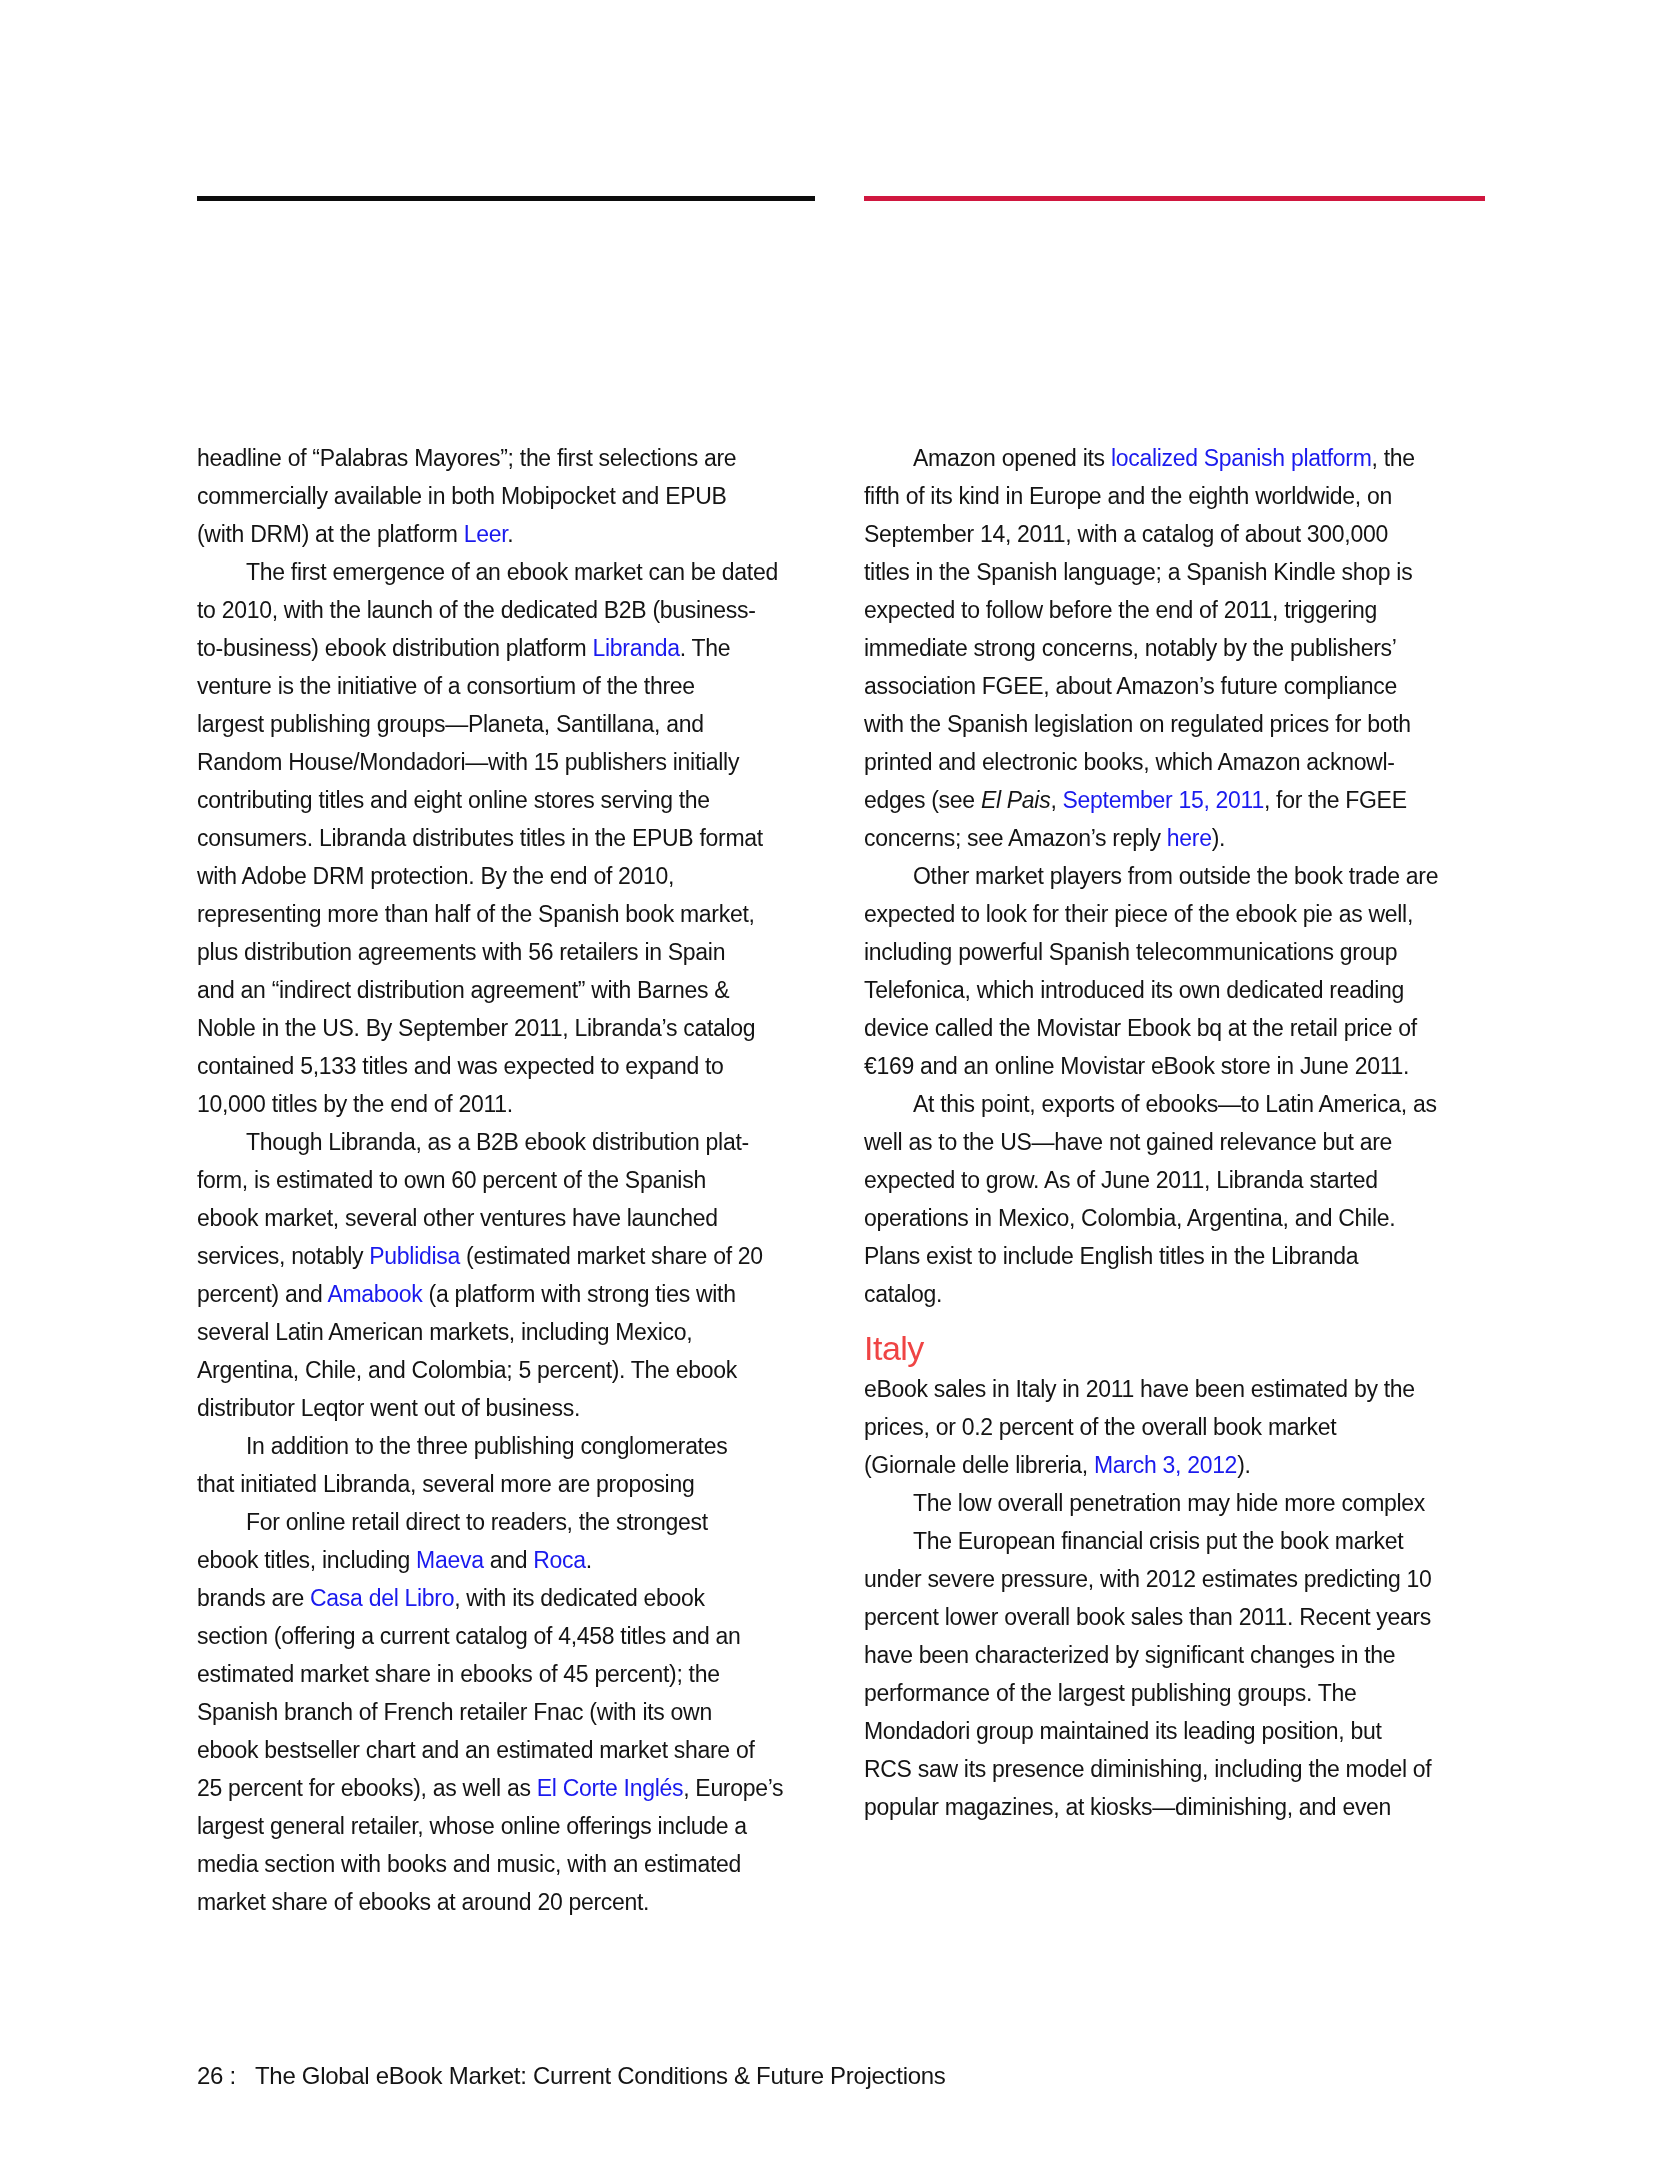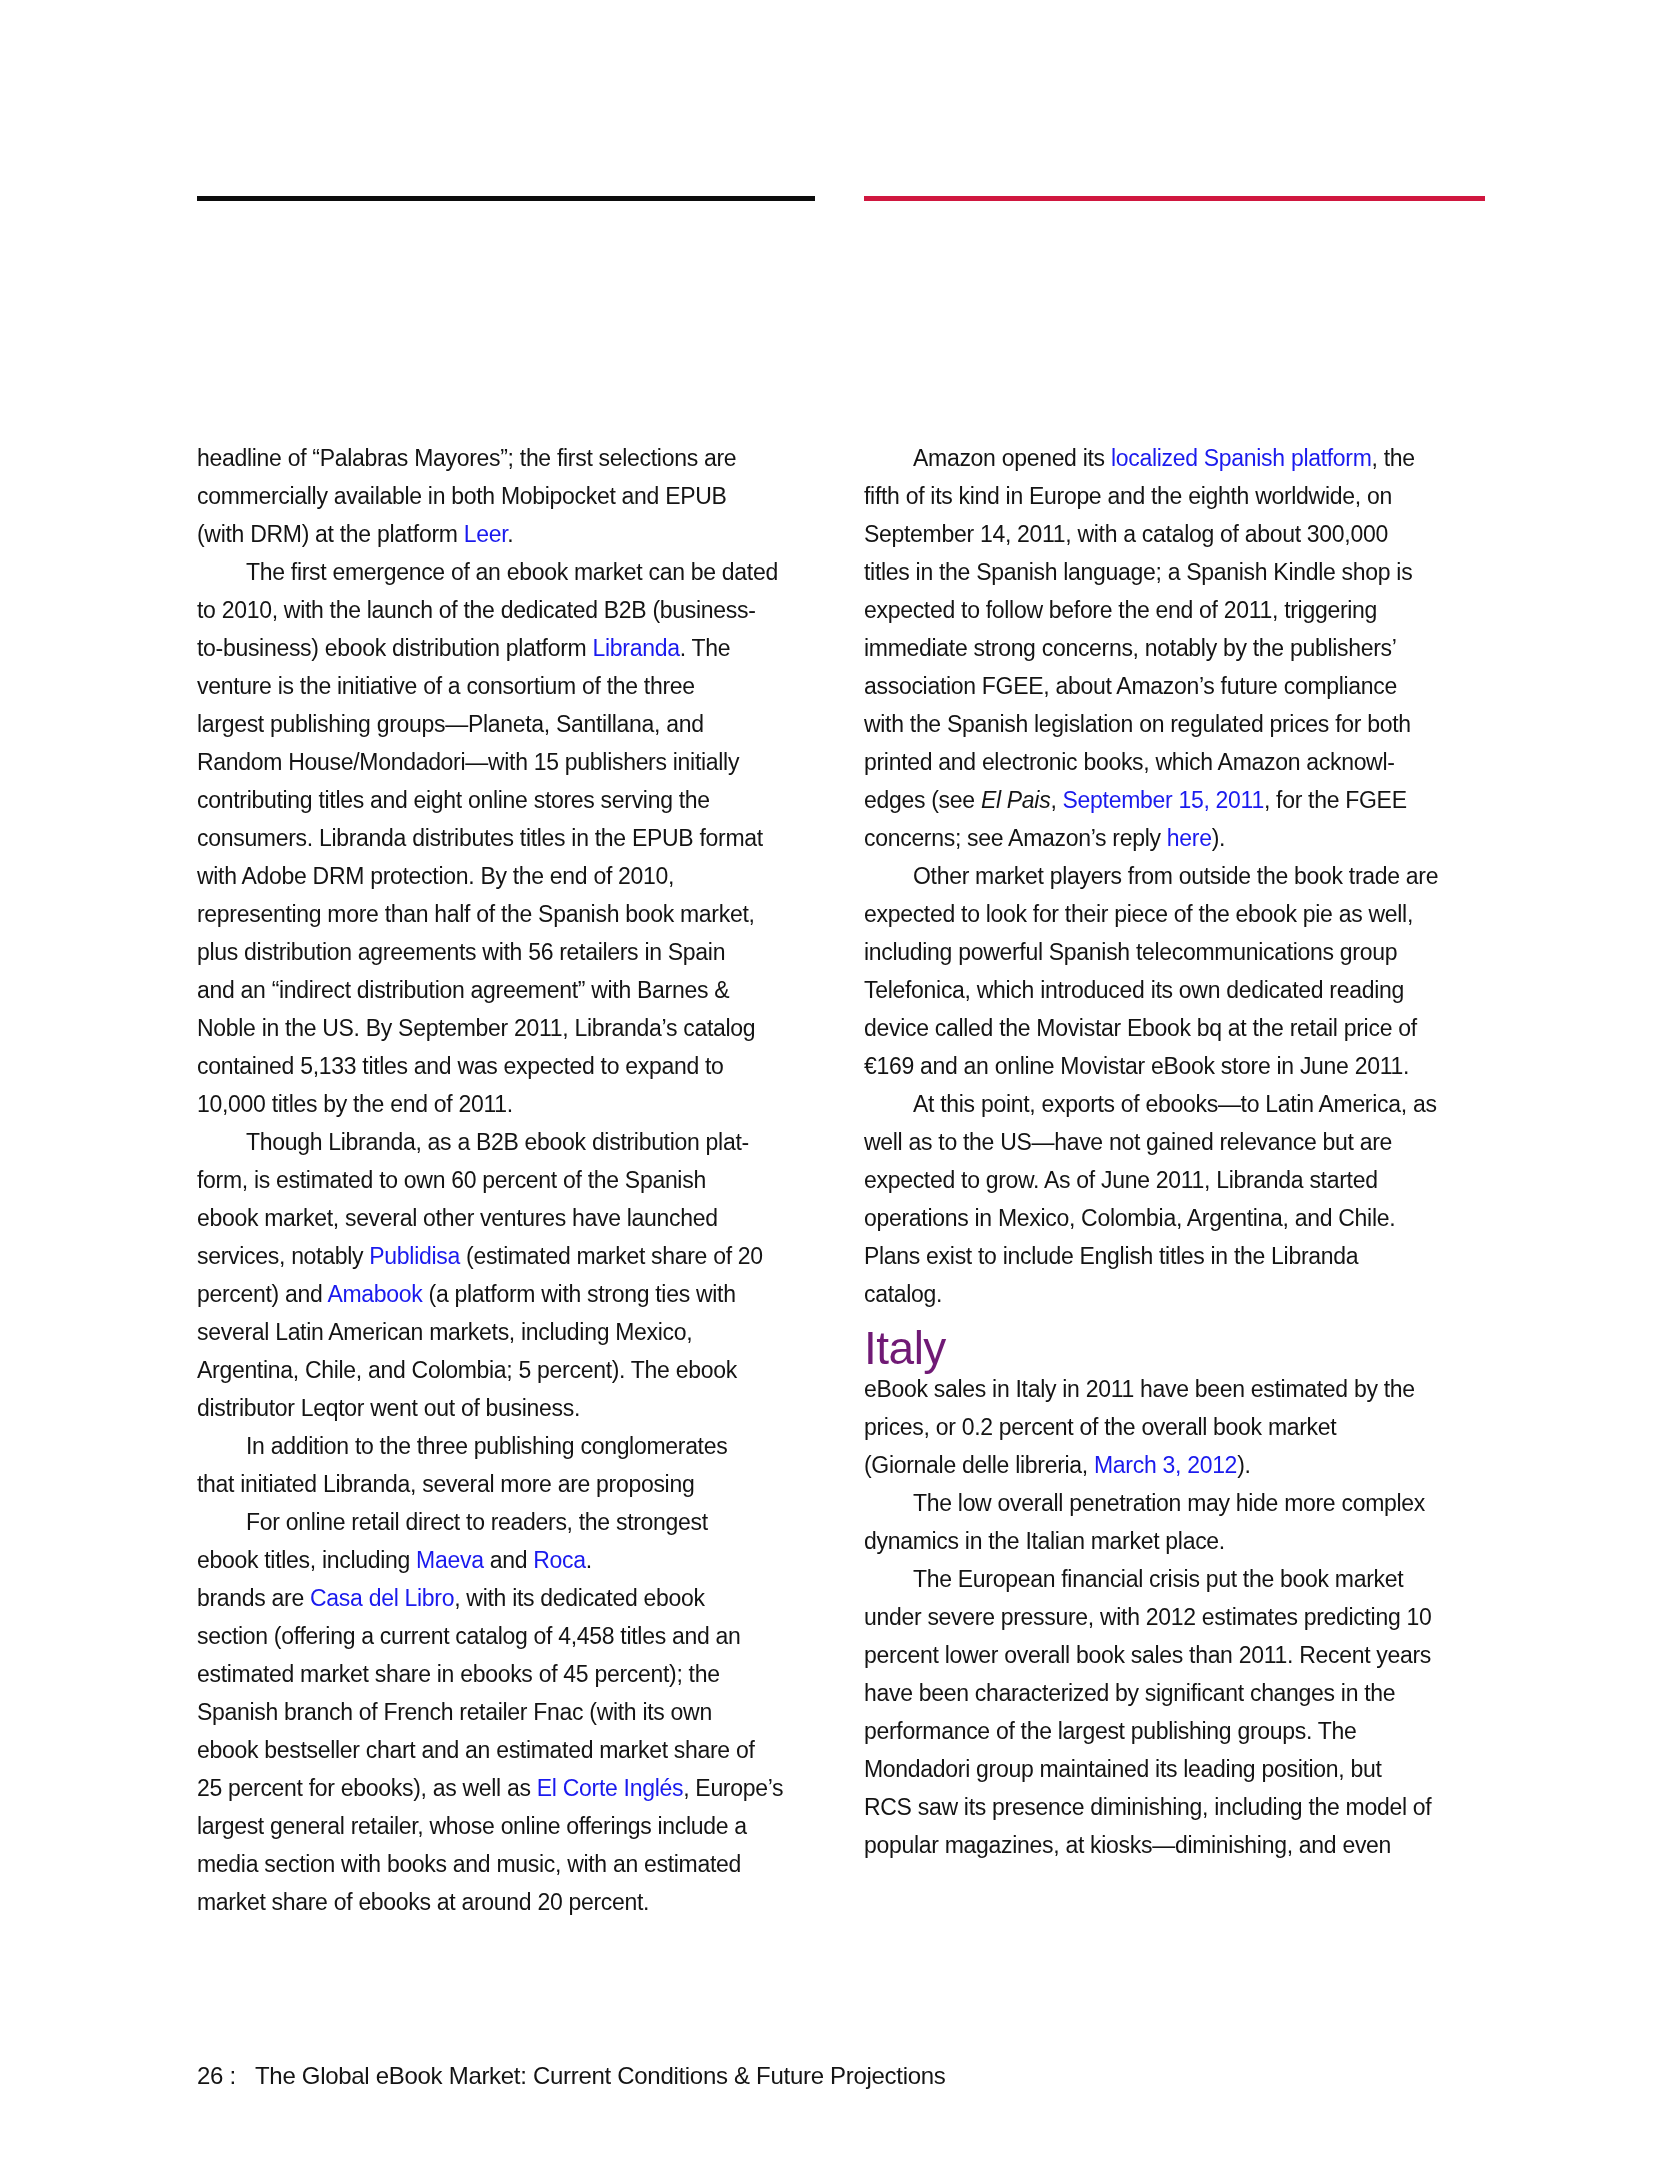--- a/index.html
+++ b/index.html
@@ -9,21 +9,21 @@
   .rule.left { left:197px; width:618px; background:#0d0d0d; }
   .rule.right { left:864px; width:621px; background:#d0173f; }
   .col { position:absolute; top:439px; width:640px; }
   .col.left { left:197px; }
   .col.right { left:864px; }
   .line { height:38px; line-height:38px; font-size:23px; white-space:nowrap;
           letter-spacing:-0.3px; }
   .line.indent { padding-left:49px; }
   .lnk { color:#1a1aee; text-decoration:none; cursor:pointer; }
   .ital { font-style:italic; }
-  .heading { font-size:46px; color:#701a75; height:51px; line-height:58px; margin-top:5.6px;
+  .heading { font-size:34px; color:#ef4444; height:51px; line-height:58px; margin-top:5.6px;
              letter-spacing:-0.5px; }
   .footer { position:absolute; top:2062px; left:197px; font-size:24px; white-space:nowrap;
             letter-spacing:-0.3px; }
   .footer .pg { display:inline-block; width:58px; }
 </style>
 </head>
 <body>
 
 <div class="rule left"></div>
 <div class="rule right"></div>
@@ -95,21 +95,20 @@
       <div class="line"><span>operations in Mexico, Colombia, Argentina, and Chile.</span></div>
       <div class="line"><span>Plans exist to include English titles in the Libranda</span></div>
       <div class="line"><span>catalog.</span></div>
     </div>
   <div class="heading">Italy</div>
   <div>
       <div class="line"><span>eBook sales in Italy in 2011 have been estimated by the</span></div>
       <div class="line"><span>prices, or 0.2 percent of the overall book market</span></div>
       <div class="line"><span>(Giornale delle libreria, </span><a class="lnk">March 3, 2012</a><span>).</span></div>
       <div class="line indent"><span>The low overall penetration may hide more complex</span></div>
-      <div class="line"><span>dynamics in the Italian market place.</span></div>
       <div class="line indent"><span>The European financial crisis put the book market</span></div>
       <div class="line"><span>under severe pressure, with 2012 estimates predicting 10</span></div>
       <div class="line"><span>percent lower overall book sales than 2011. Recent years</span></div>
       <div class="line"><span>have been characterized by significant changes in the</span></div>
       <div class="line"><span>performance of the largest publishing groups. The</span></div>
       <div class="line"><span>Mondadori group maintained its leading position, but</span></div>
       <div class="line"><span>RCS saw its presence diminishing, including the model of</span></div>
       <div class="line"><span>popular magazines, at kiosks—diminishing, and even</span></div>
     </div>
 </div>

